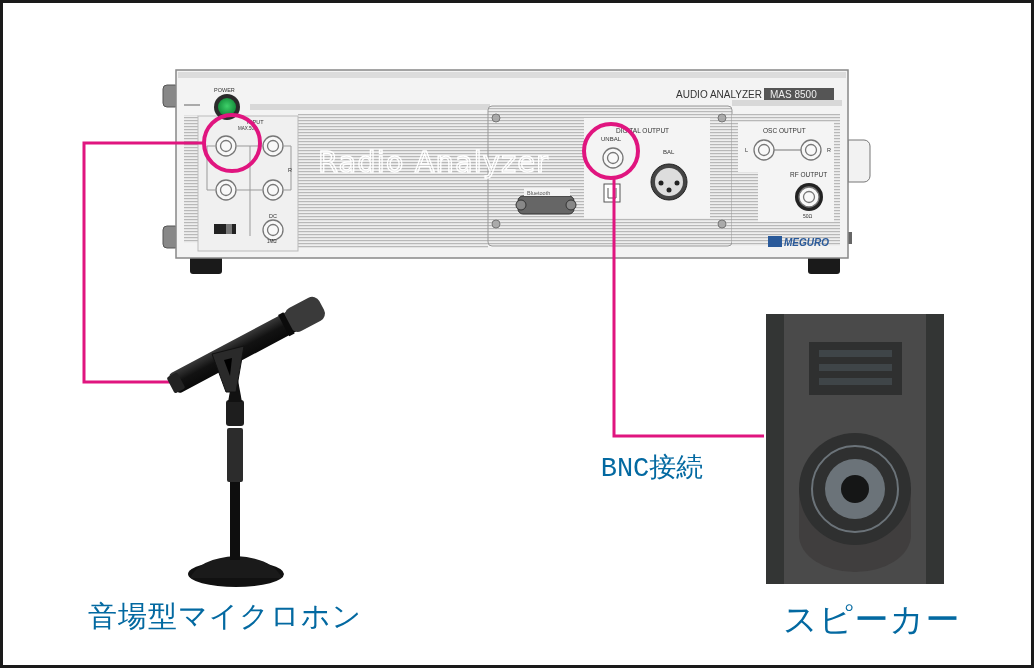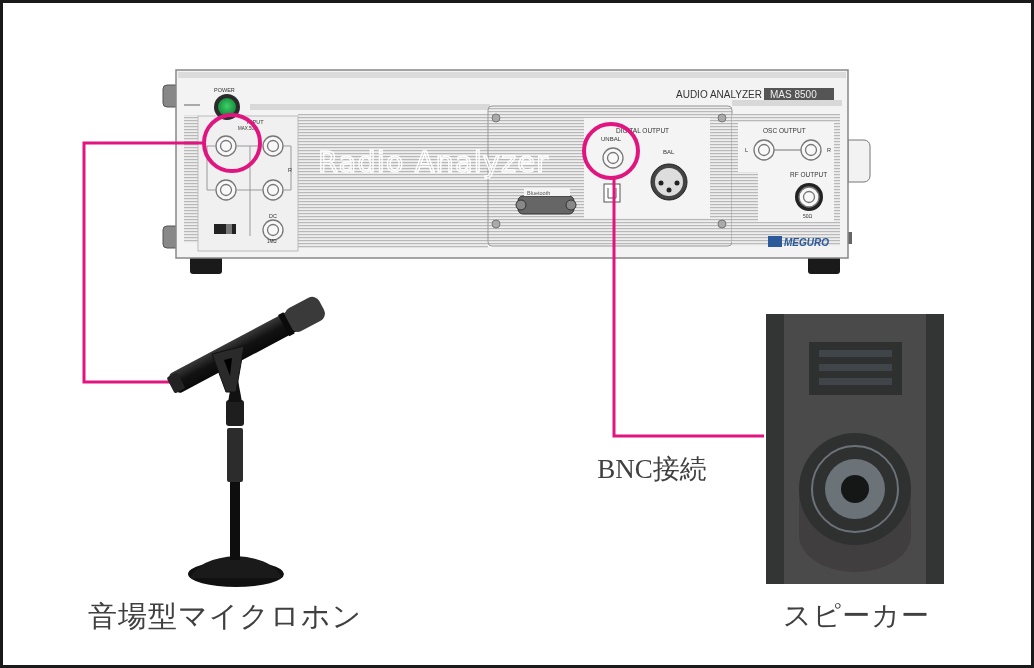--- a/index.html
+++ b/index.html
@@ -1,21 +1,21 @@
 <!DOCTYPE html>
 <html><head>
 <meta charset="utf-8">
 <style>
   html,body{margin:0;padding:0;background:#fff;}
   body{width:1034px;height:668px;position:relative;overflow:hidden;font-family:"DejaVu Sans",sans-serif;}
   .frame{position:absolute;left:0;top:0;width:1028px;height:662px;border:3px solid #1a1a1a;background:#fff;}
   svg{position:absolute;left:0;top:0;}
-  .label{position:absolute;color:#404040;font-family:Liberation Serif, serif;white-space:nowrap;}
+  .label{position:absolute;color:#0369a1;font-family:Liberation Mono, monospace;white-space:nowrap;}
   .mic-label{left:88px;top:597px;font-size:29px;letter-spacing:1px;}
-  .spk-label{left:783px;top:597px;font-size:28px;letter-spacing:1px;}
+  .spk-label{left:783px;top:597px;font-size:34px;letter-spacing:1px;}
   .bnc-label{left:532px;top:451px;width:240px;text-align:center;font-size:27px;line-height:37px;white-space:normal;}
 </style>
 </head>
 <body>
 
 <div class="frame"></div>
 
 <svg width="1034" height="668" viewBox="0 0 1034 668">
   <defs>
     <pattern id="stripes" width="4" height="3" patternUnits="userSpaceOnUse">

